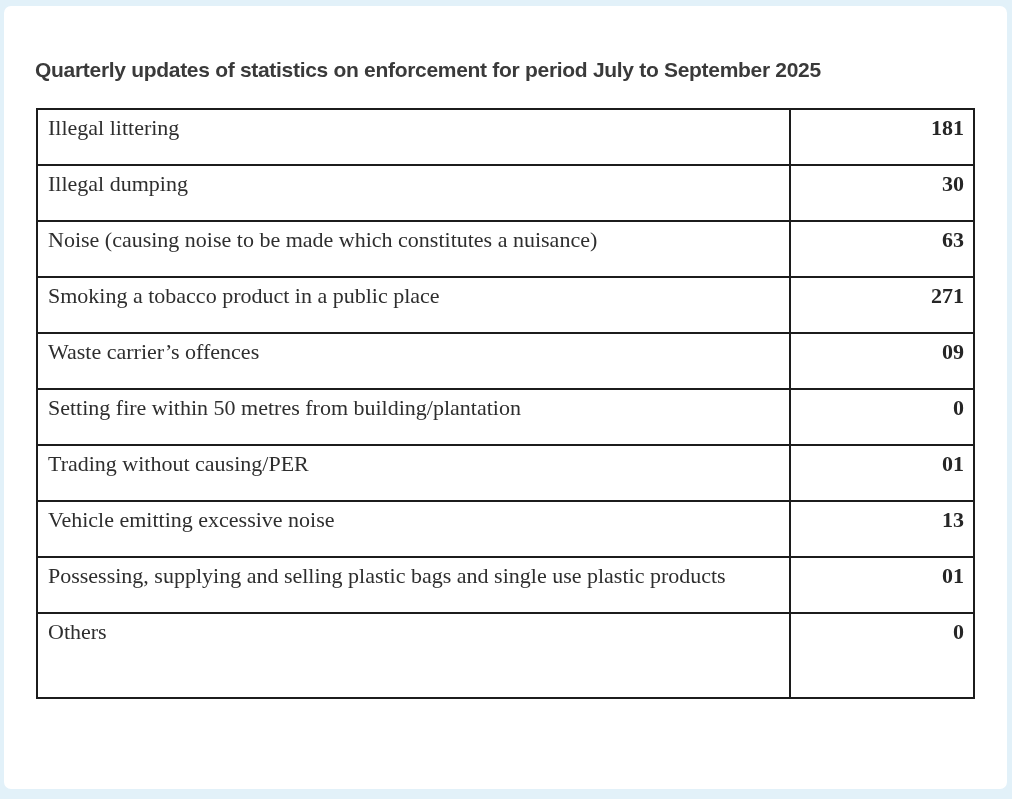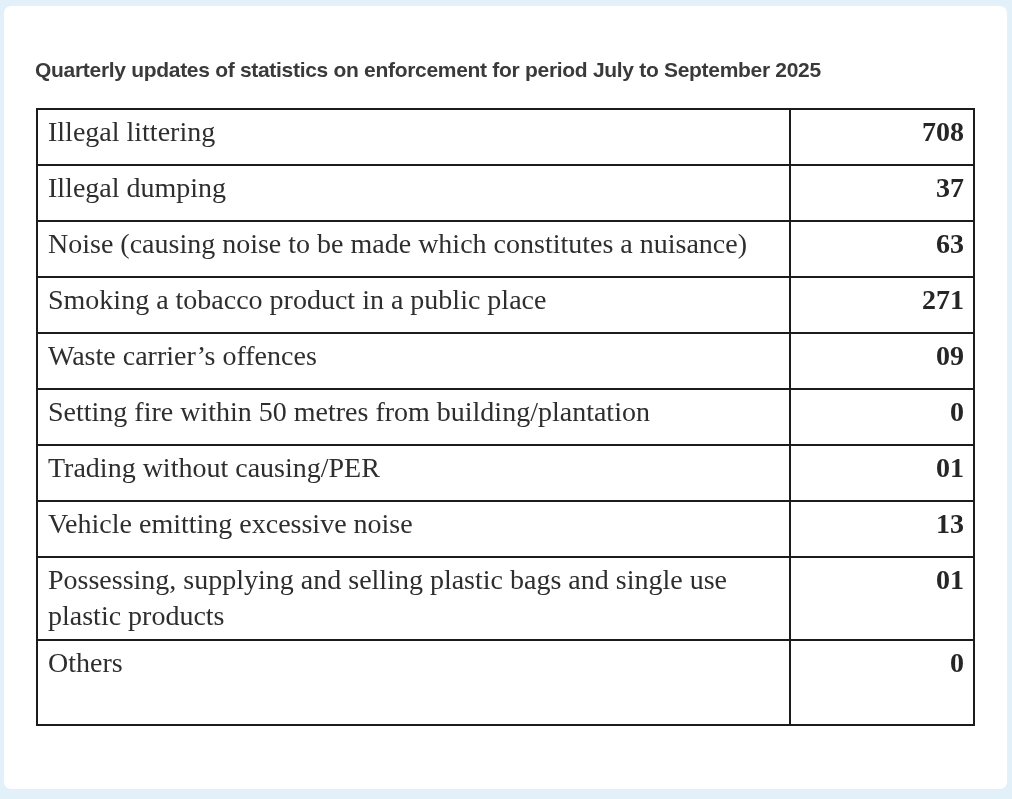--- a/index.html
+++ b/index.html
@@ -44,21 +44,21 @@
     left: 32px;
     top: 102px;
     width: 937px;
     border-collapse: collapse;
     table-layout: fixed;
   }
   table.stats td {
     border: 2px solid #1c1c1c;
     vertical-align: top;
     font-family: "Liberation Serif", "DejaVu Serif", serif;
-    font-size: 28px;
+    font-size: 22px;
     line-height: 1.3;
     color: #2e2e2e;
     padding: 4px 9px 4px 10px;
     overflow: hidden;
   }
   table.stats col.c-label { width: 753px; }
   table.stats col.c-value { width: 184px; }
   table.stats td.value {
     text-align: right;
     font-weight: 700;
@@ -80,25 +80,25 @@
     <h1 class="title">Quarterly updates of statistics on enforcement for period July to September 2025</h1>
 
     <table class="stats">
       <colgroup>
         <col class="c-label">
         <col class="c-value">
       </colgroup>
       <tbody>
         <tr>
           <td class="label">Illegal littering</td>
-          <td class="value">708</td>
+          <td class="value">181</td>
         </tr>
         <tr>
           <td class="label">Illegal dumping</td>
-          <td class="value">37</td>
+          <td class="value">30</td>
         </tr>
         <tr>
           <td class="label">Noise (causing noise to be made which constitutes a nuisance)</td>
           <td class="value">63</td>
         </tr>
         <tr>
           <td class="label">Smoking a tobacco product in a public place</td>
           <td class="value">271</td>
         </tr>
         <tr>

